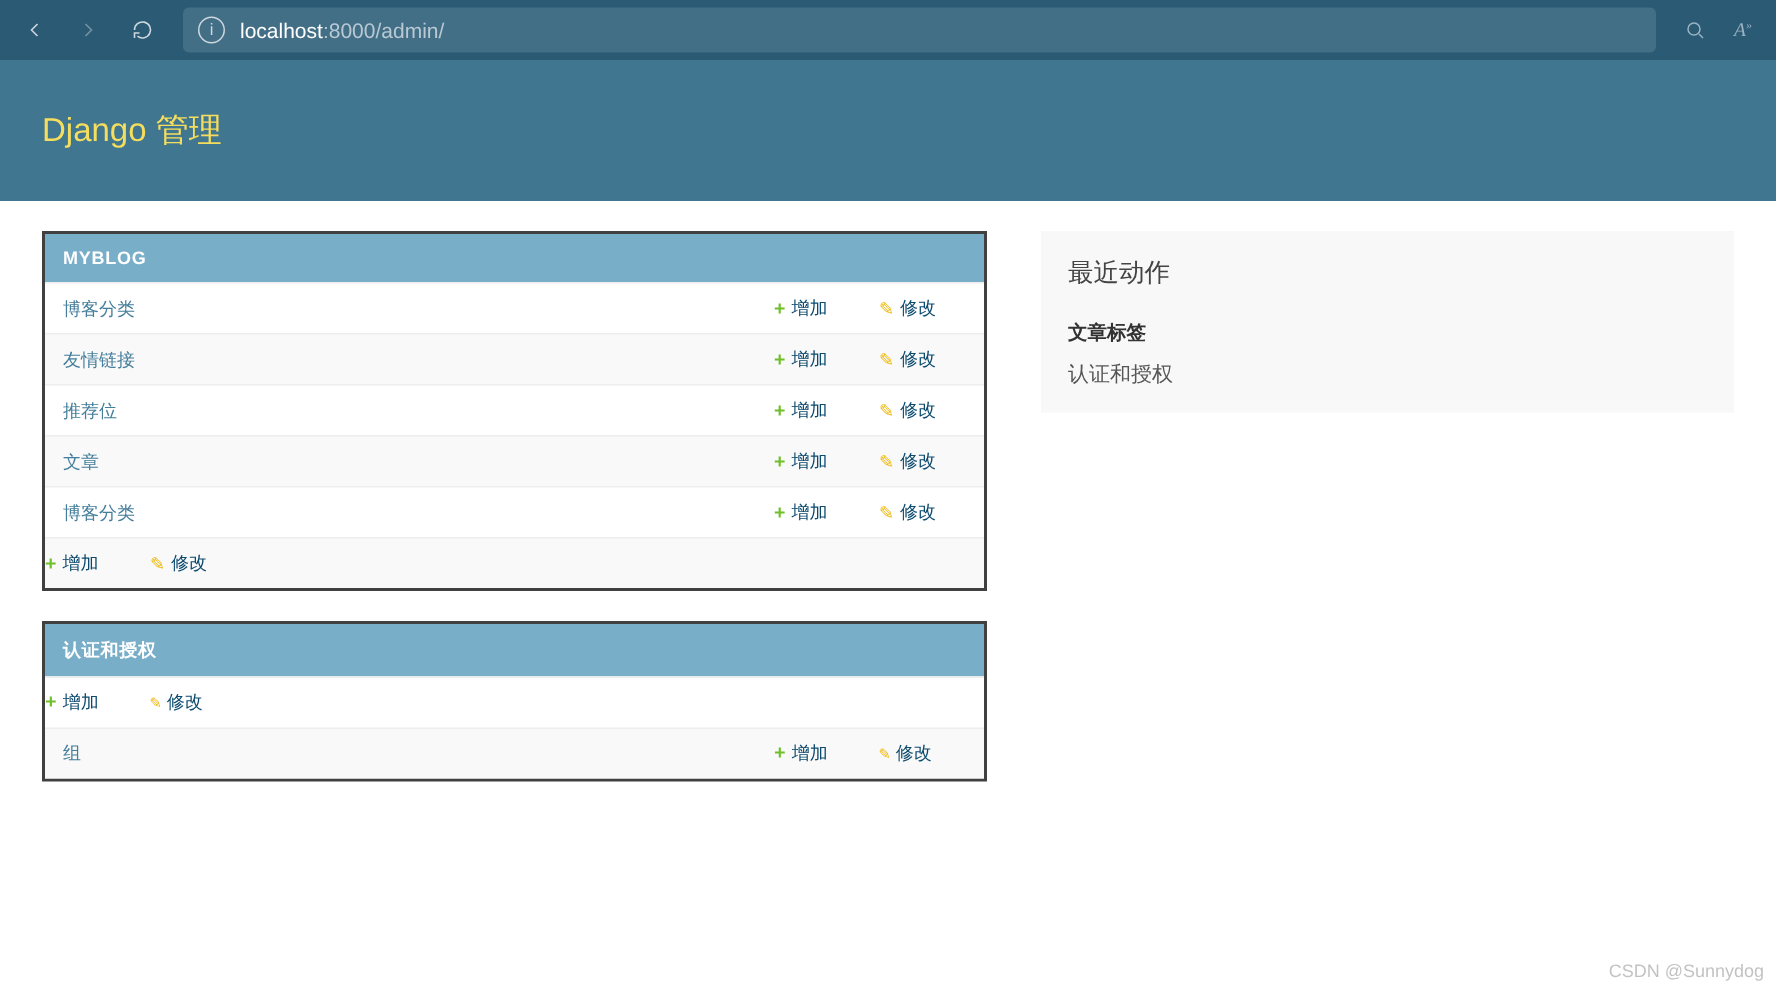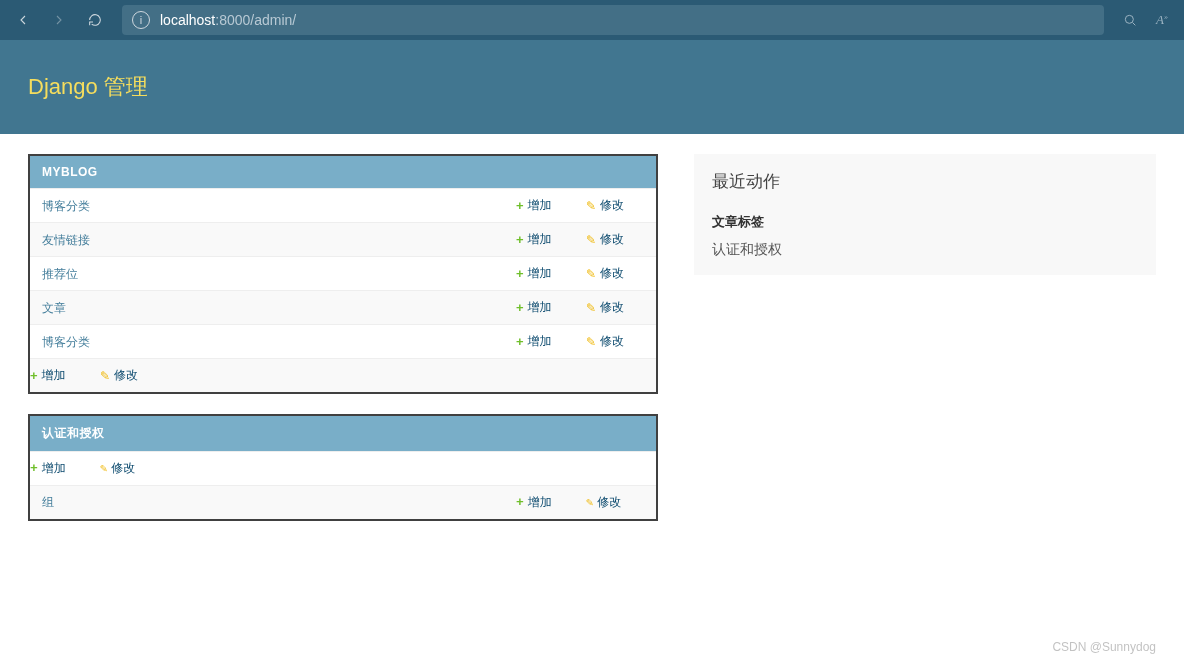--- a/index.html
+++ b/index.html
@@ -42,21 +42,21 @@
     .add-ic { color: #70bf2b; font-weight: 800; font-size: 13px; }
     .chg-ic { color: #efb80b; font-size: 12px; }
 
     
     .side-col { flex: 1; background: #f8f8f8; padding: 16px 18px; }
     .side-title { font-size: 17px; color: #444; font-weight: 400; margin-bottom: 20px; }
     .side-sub { font-size: 13px; font-weight: 600; color: #333; margin-bottom: 10px; }
     .side-empty { font-size: 14px; color: #555; }
 
     
-    .watermark { position: fixed; bottom: 6px; right: 28px; color: rgba(120,120,120,0.45); font-size: 12px; pointer-events: none; }
+    .watermark { position: fixed; bottom: 6px; right: 8px; color: rgba(120,120,120,0.45); font-size: 12px; pointer-events: none; }
   </style>
 </head>
 <body>
 
 <div class="browser-chrome">
   <div class="nav-btn">
     <svg viewBox="0 0 24 24">
         <path d="M15 6l-6 6 6 6"></path>
       </svg>
   </div>

